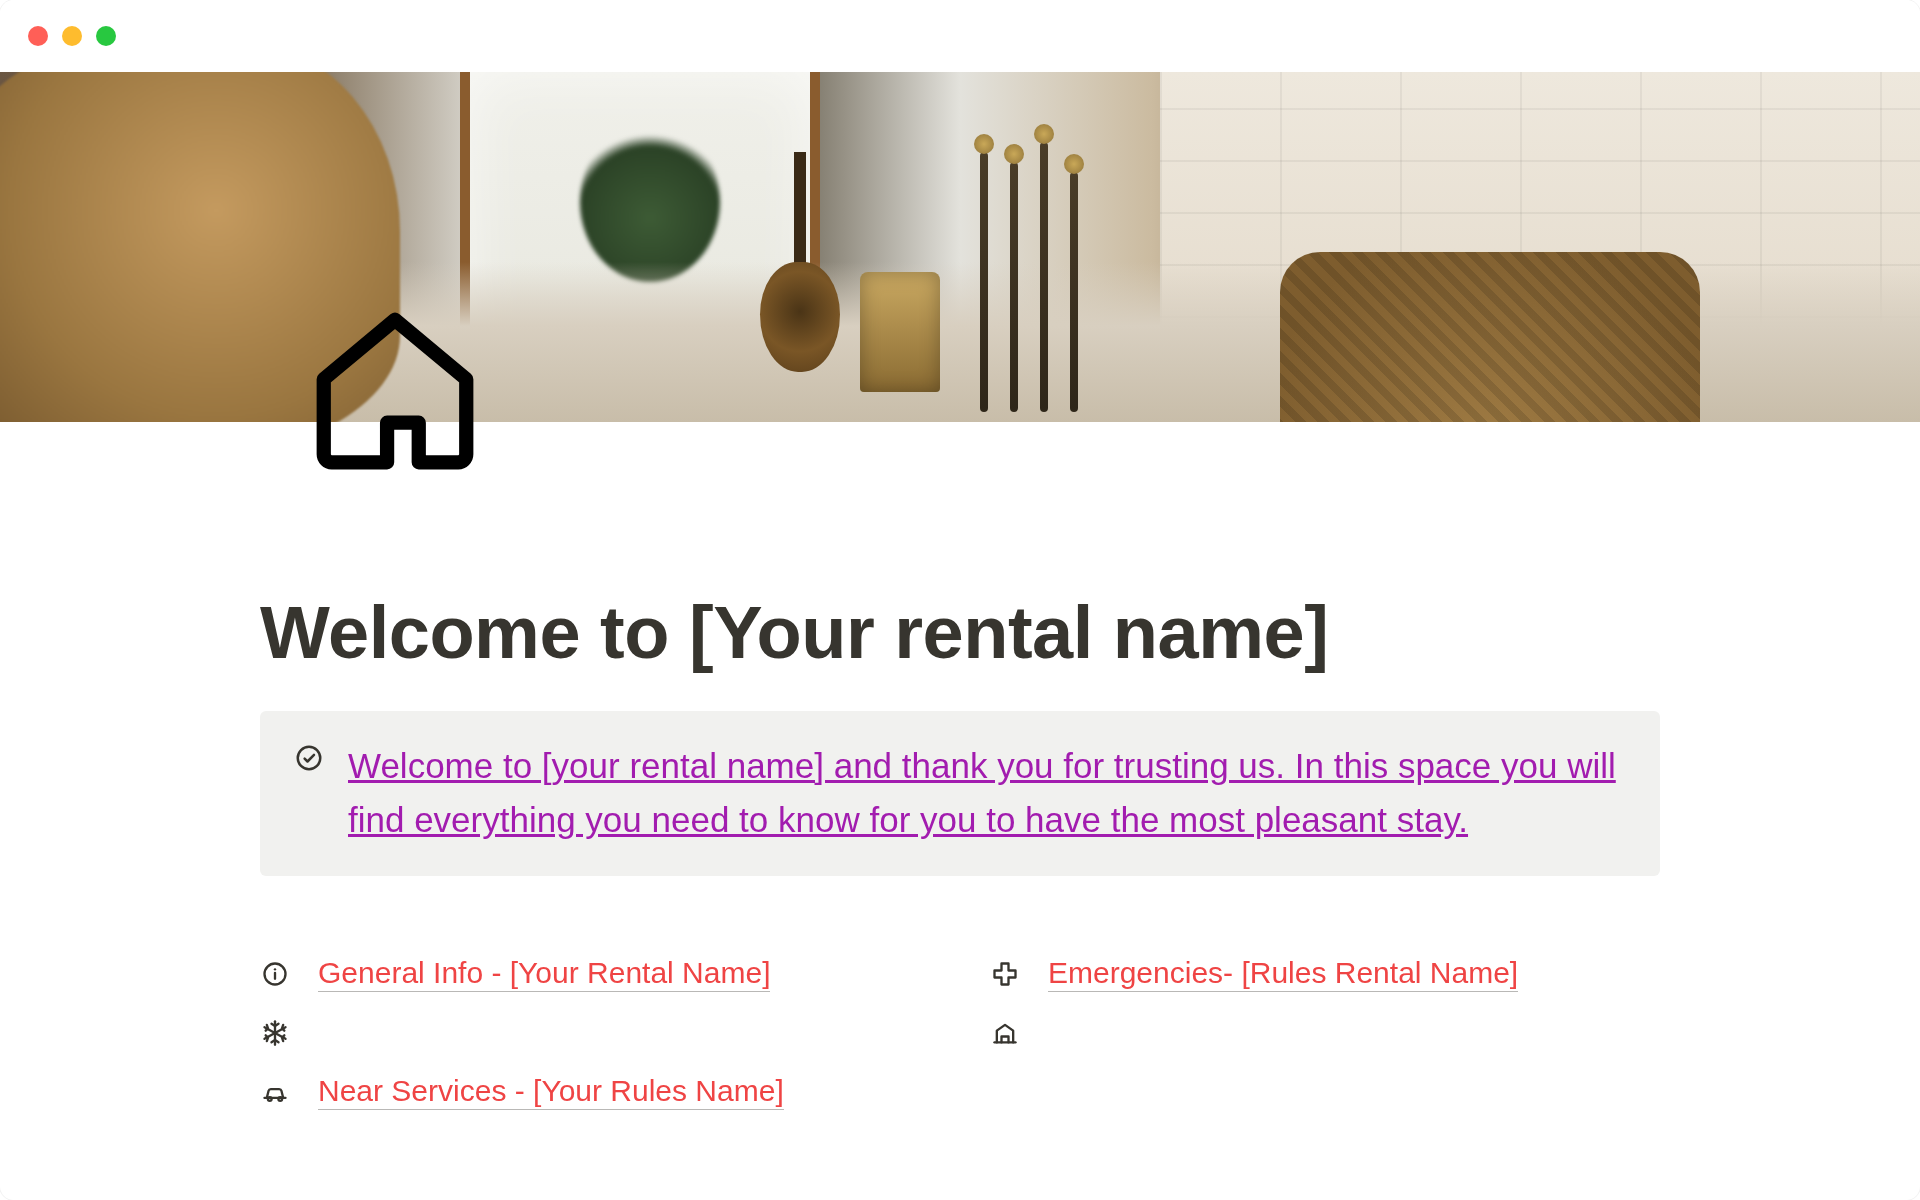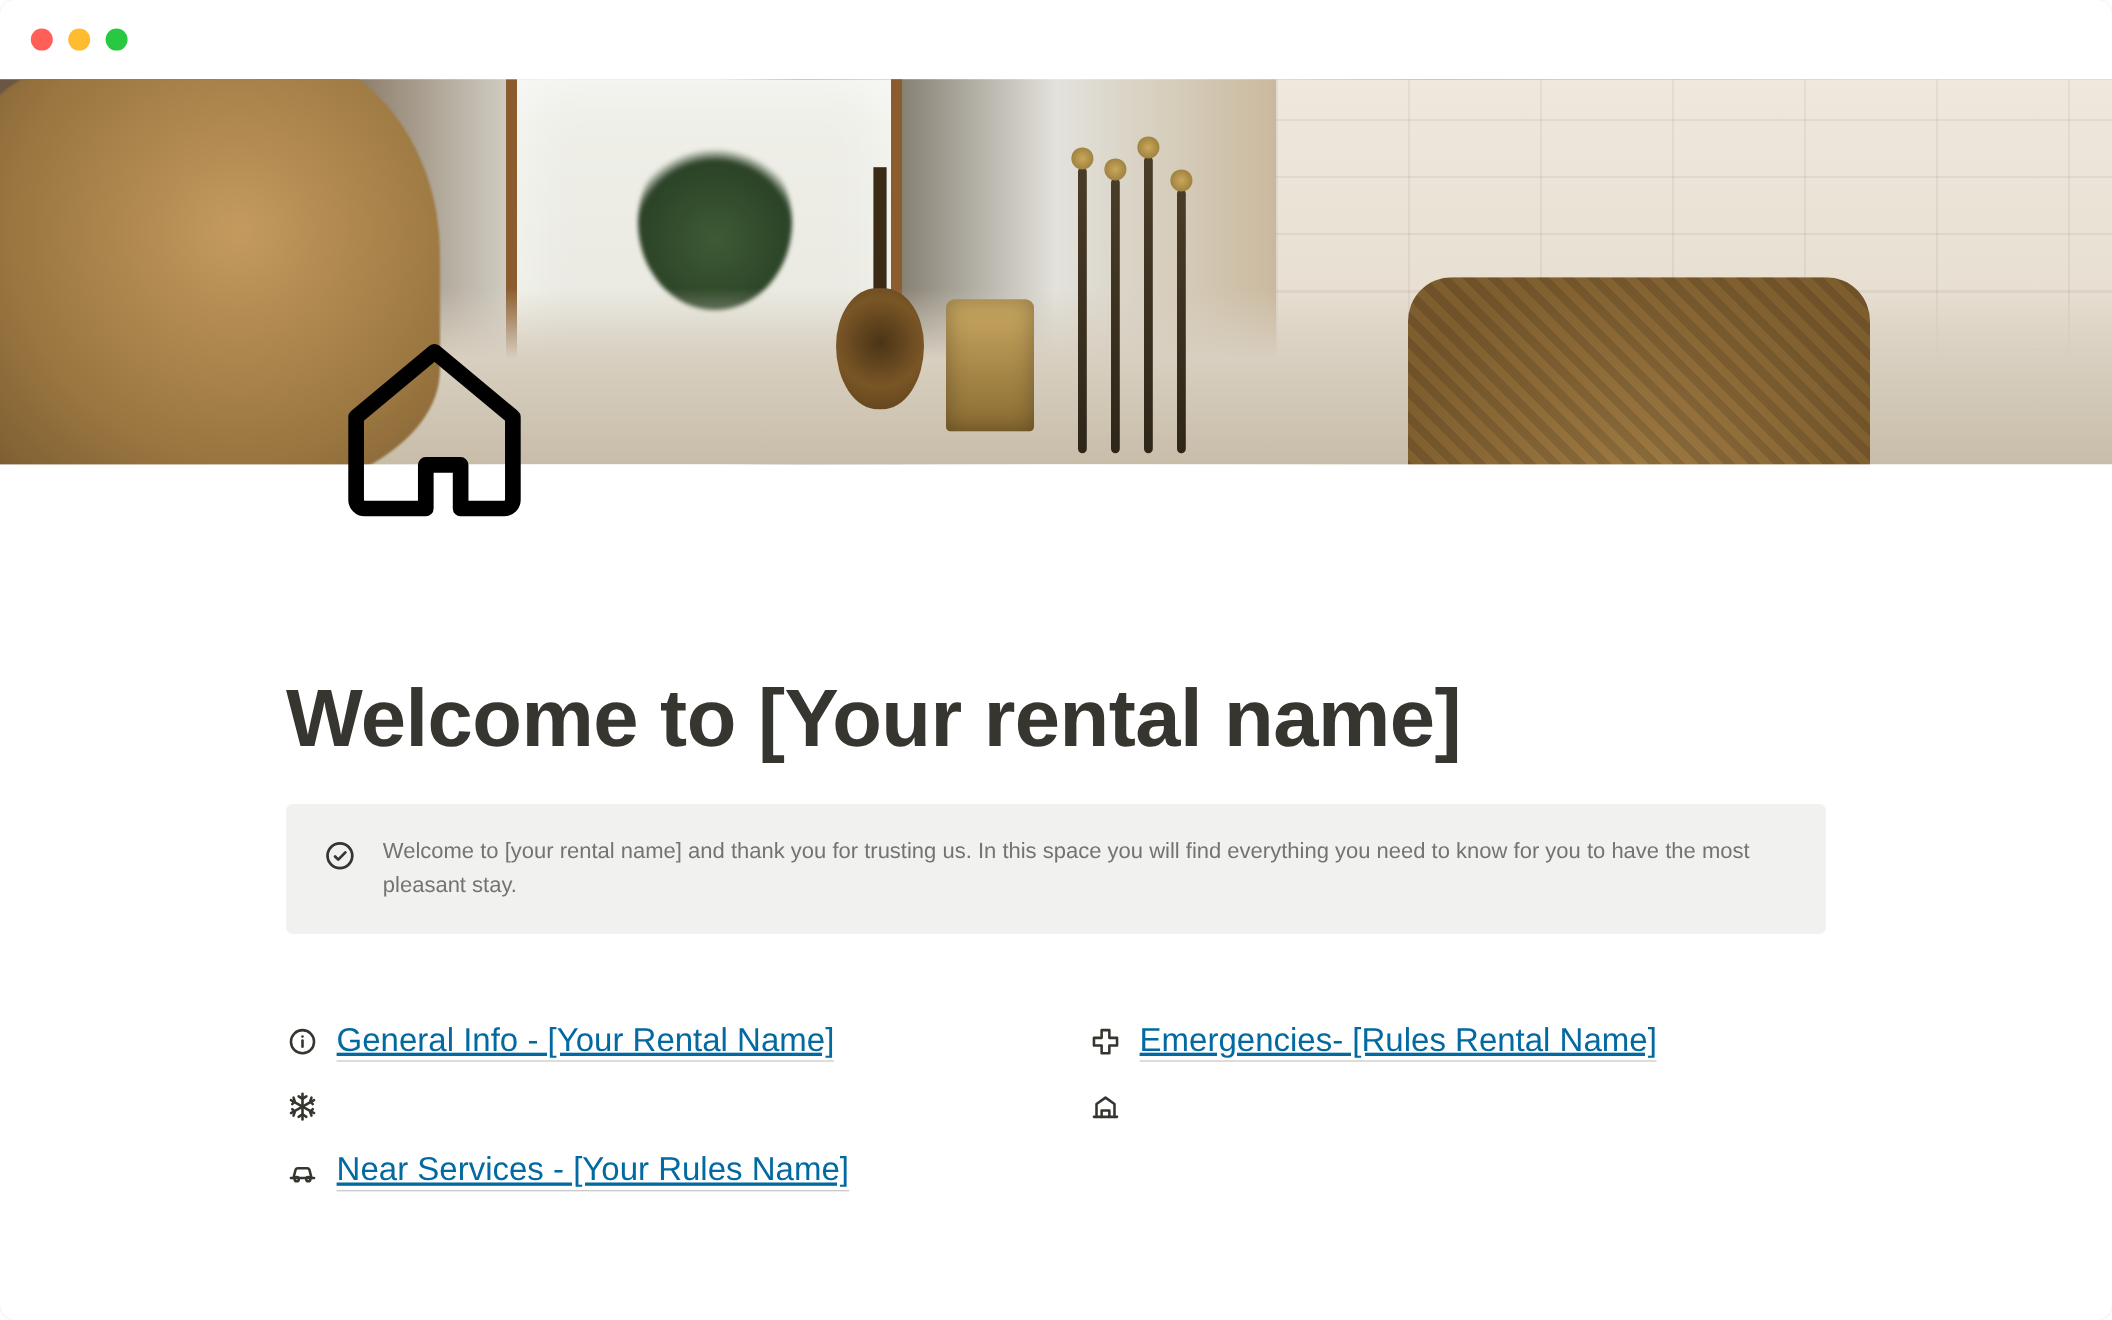--- a/index.html
+++ b/index.html
@@ -141,21 +141,21 @@
     left: 300px;
     top: 296px;
     width: 190px; height: 190px;
     z-index: 5;
   }
   .page-icon svg { width: 100%; height: 100%; }
 
   
   .content {
     position: absolute;
-    top: 530px;
+    top: 510px;
     left: 0; right: 0;
     padding: 0 260px;
   }
 
   h1.page-title {
     font-size: 74px;
     font-weight: 800;
     color: #37352f;
     letter-spacing: -0.5px;
     margin-top: 80px;
@@ -167,39 +167,39 @@
     border-radius: 6px;
     padding: 28px 34px;
     display: flex;
     gap: 24px;
     align-items: flex-start;
     margin-bottom: 80px;
   }
   .callout .callout-icon { flex: 0 0 auto; margin-top: 4px; }
   .callout .callout-icon svg { width: 30px; height: 30px; }
   .callout p {
-    font-size: 20px;
+    font-size: 35px;
     line-height: 1.55;
-    color: #737373;
+    color: #a21caf;
+    text-decoration: underline;
   }
 
   .links-grid {
     display: grid;
     grid-template-columns: 1fr 1fr;
     column-gap: 60px;
     row-gap: 26px;
   }
   .page-link {
     display: flex;
     align-items: center;
-    gap: 16px;
+    gap: 28px;
     font-size: 30px;
-    color: #0369a1;
+    color: #ef4444;
     cursor: pointer;
-    text-decoration: underline;
   }
   .page-link .link-icon { flex: 0 0 auto; width: 30px; height: 30px; display:flex; align-items:center; justify-content:center; }
   .page-link .link-icon svg { width: 28px; height: 28px; }
   .page-link .link-text {
     border-bottom: 1.5px solid rgba(55,53,47,0.35);
     padding-bottom: 1px;
     white-space: nowrap;
   }
 </style>
 </head>

